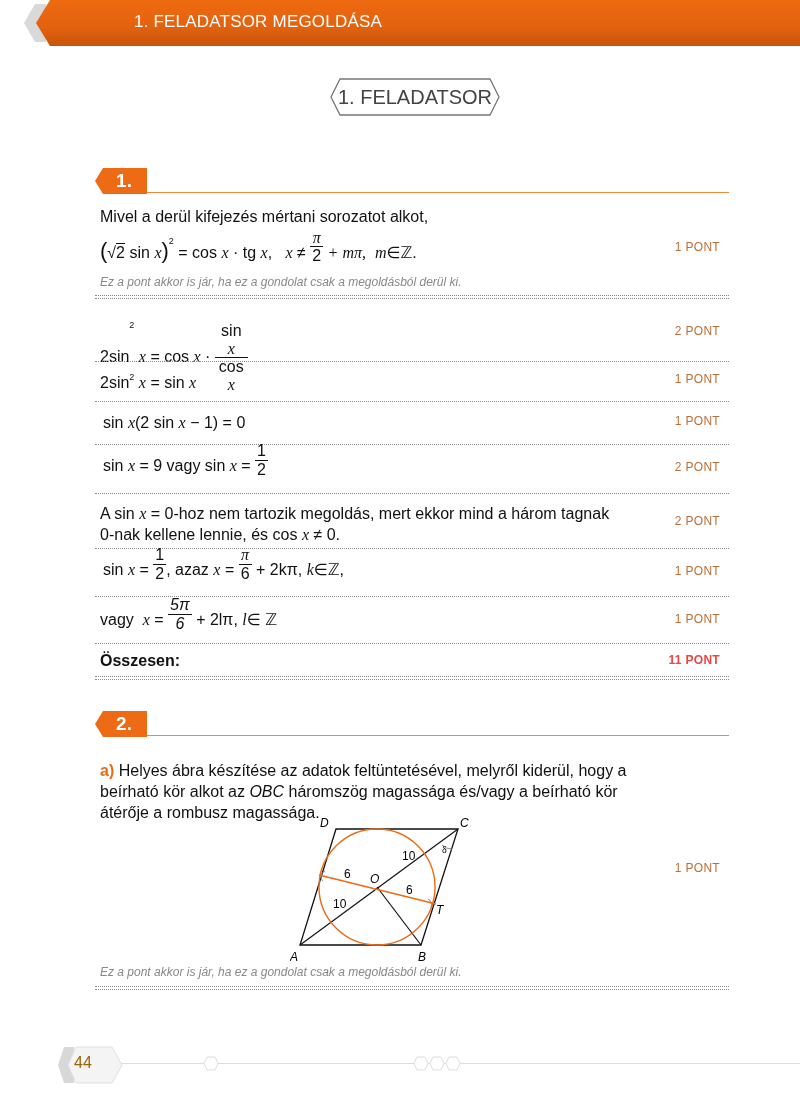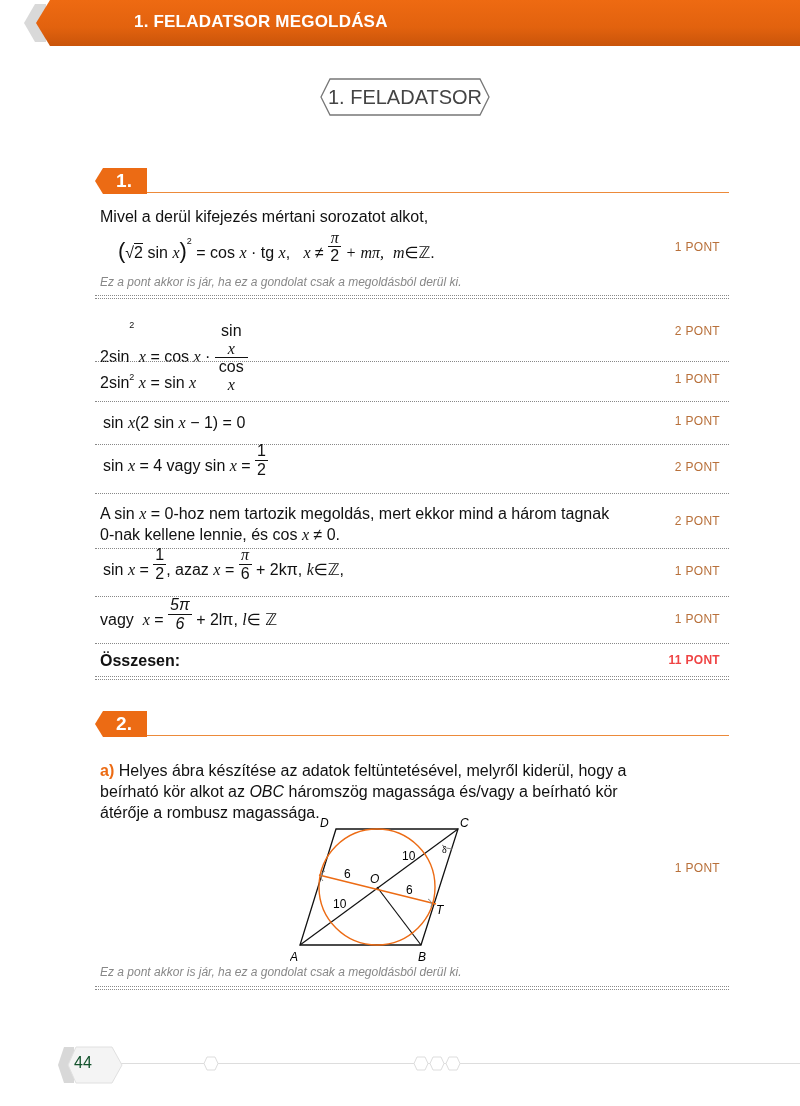--- a/index.html
+++ b/index.html
@@ -1,24 +1,24 @@
 <!DOCTYPE html>
 <html><head>
 <meta charset="utf-8">
 <style>
   html, body { margin:0; padding:0; }
   body { width:800px; height:1106px; position:relative; background:#fff; overflow:hidden;
          font-family:"Liberation Sans", sans-serif; color:#111; }
   .banner { position:absolute; left:36px; top:0; width:764px; height:46px;
             background:linear-gradient(180deg,#ee6a12 0%,#e2620e 60%,#c9540a 100%);
-            clip-path:polygon(14px 0,100% 0,100% 100%,14px 100%,0 50%);font-weight:bold; }
+            clip-path:polygon(14px 0,100% 0,100% 100%,14px 100%,0 50%); }
   .banner-tab { position:absolute; left:24px; top:4px; width:22px; height:38px; background:#d9d9d9;
                 clip-path:polygon(50% 0,100% 0,100% 100%,50% 100%,0 50%); }
   .banner-title { position:absolute; left:98px; top:12px; color:#fff; font-size:17px; letter-spacing:0.2px; }
-  .set-title { position:absolute; left:320px; top:78px; width:170px; height:44px; }
+  .set-title { position:absolute; left:330px; top:78px; width:170px; height:44px; }
   .set-title svg { position:absolute; left:0; top:0; }
   .set-title span { position:absolute; left:0; right:0; top:8px; text-align:center; font-size:20px; color:#444; }
   .task-head { position:absolute; left:95px; width:634px; height:26px; }
   .task-num { position:absolute; left:0; top:0; width:52px; height:26px; background:#ec6b14;
               clip-path:polygon(8px 0,100% 0,100% 100%,8px 100%,0 50%); color:#fff; font-weight:bold;
               font-size:19px; text-align:center; line-height:26px; padding-left:6px; box-sizing:border-box; }
   .task-line { position:absolute; left:52px; right:0; bottom:1px; height:1.5px; background:#ec8a3a; }
   .row { position:absolute; left:100px; width:620px; font-size:16px; }
   .pts { position:absolute; right:0; font-size:12px; color:#b8703a; letter-spacing:0.3px; }
   .sep { position:absolute; left:95px; width:634px; border-top:1px dotted #888; }
@@ -26,21 +26,21 @@
   .note { position:absolute; left:100px; font-size:12px; font-style:italic; color:#888; }
   .frac { display:inline-block; vertical-align:middle; text-align:center; line-height:1.1; }
   .frac span { display:block; padding:0 2px; }
   .frac .num { border-bottom:1px solid #111; }
   .m { font-family:"Liberation Serif", serif; font-style:italic; }
   .sup { font-size:9px; vertical-align:top; position:relative; top:-2px; }
   .bold { font-weight:bold; }
   .orange { color:#ec6b14; font-weight:bold; }
   .footer-line { position:absolute; left:120px; right:0; top:1063px; height:1px; background:#ddd; }
   .pagenum { position:absolute; left:56px; top:1045px; width:66px; height:38px; }
-  .pagenum span { position:absolute; left:18px; top:9px; font-size:16px; color:#14532d; }
+  .pagenum span { position:absolute; left:18px; top:9px; font-size:16px; color:#a16207; }
   .hexsmall { position:absolute; top:1056px; }
 </style>
 </head>
 <body>
 
 <div class="banner-tab"></div>
 <div class="banner">
   <div class="banner-title">1. FELADATSOR MEGOLDÁSA</div>
 </div>
 
@@ -54,21 +54,21 @@
 <div class="task-head" style="top:168px;">
   <div class="task-num">1.</div>
   <div class="task-line"></div>
 </div>
 
 <div class="row" style="top:208px;">
   <span>Mivel a derül kifejezés mértani sorozatot alkot,</span>
 </div>
 
 <div class="row" style="top:230px;height:44px;">
-  <span style="position:absolute;top:8px;left:0;white-space:nowrap;margin-left:18px;">
+  <span style="position:absolute;top:8px;left:0;white-space:nowrap;">
     <span style="font-size:22px;">(</span>√<span style="border-top:1px solid #111;">2</span> <span>sin</span> <span class="m">x</span><span style="font-size:22px;">)</span><span class="sup">2</span>
     <span>= cos</span> <span class="m">x</span> <span>· tg</span> <span class="m">x</span>,&nbsp;&nbsp;
     <span class="m">x</span> <span>≠</span>
     <span class="frac" style="margin-top:-14px;"><span class="num m">π</span><span>2</span></span>
     <span class="m">+ mπ,</span>&nbsp;&nbsp;<span class="m">m</span><span>∈ℤ.</span>
   </span>
   <span class="pts" style="top:10px;">1 PONT</span>
 </div>
 
 <div class="note" style="top:275px;">Ez a pont akkor is jár, ha ez a gondolat csak a megoldásból derül ki.</div>
@@ -100,21 +100,21 @@
 <div class="row" style="top:412px;height:24px;">
   <span style="position:absolute;top:2px;left:3px;white-space:nowrap;">
     <span>sin</span> <span class="m">x</span><span>(2 sin</span> <span class="m">x</span> <span>− 1) = 0</span>
   </span>
   <span class="pts" style="top:2px;">1 PONT</span>
 </div>
 <div class="sep" style="top:444px;"></div>
 
 <div class="row" style="top:452px;height:40px;">
   <span style="position:absolute;top:4px;left:3px;white-space:nowrap;">
-    <span>sin</span> <span class="m">x</span> <span>= 4  vagy  sin</span> <span class="m">x</span> <span>=</span>
+    <span>sin</span> <span class="m">x</span> <span>= 9  vagy  sin</span> <span class="m">x</span> <span>=</span>
     <span class="frac" style="margin-top:-14px;"><span class="num">1</span><span>2</span></span>
   </span>
   <span class="pts" style="top:8px;">2 PONT</span>
 </div>
 <div class="sep" style="top:493px;"></div>
 
 <div class="row" style="top:503px;height:40px;line-height:21px;">
   <div style="width:560px;">
     <span>A  sin</span> <span class="m">x</span> <span>= 0-hoz  nem tartozik megoldás, mert ekkor mind a három tagnak</span><br>
     <span>0-nak kellene lennie, és cos</span> <span class="m">x</span> <span>≠ 0.</span>

